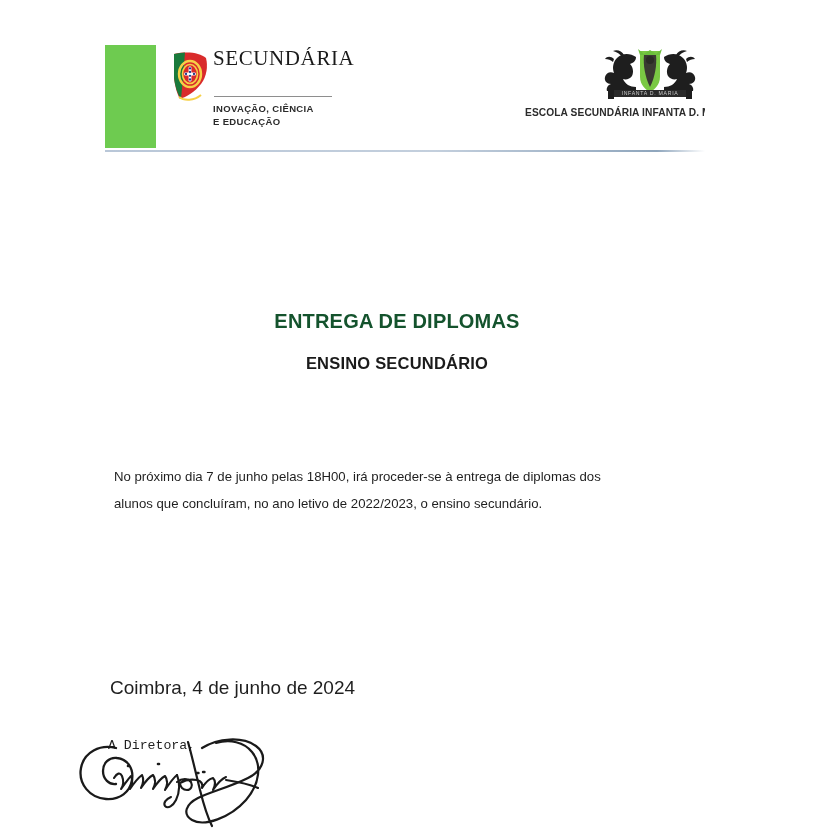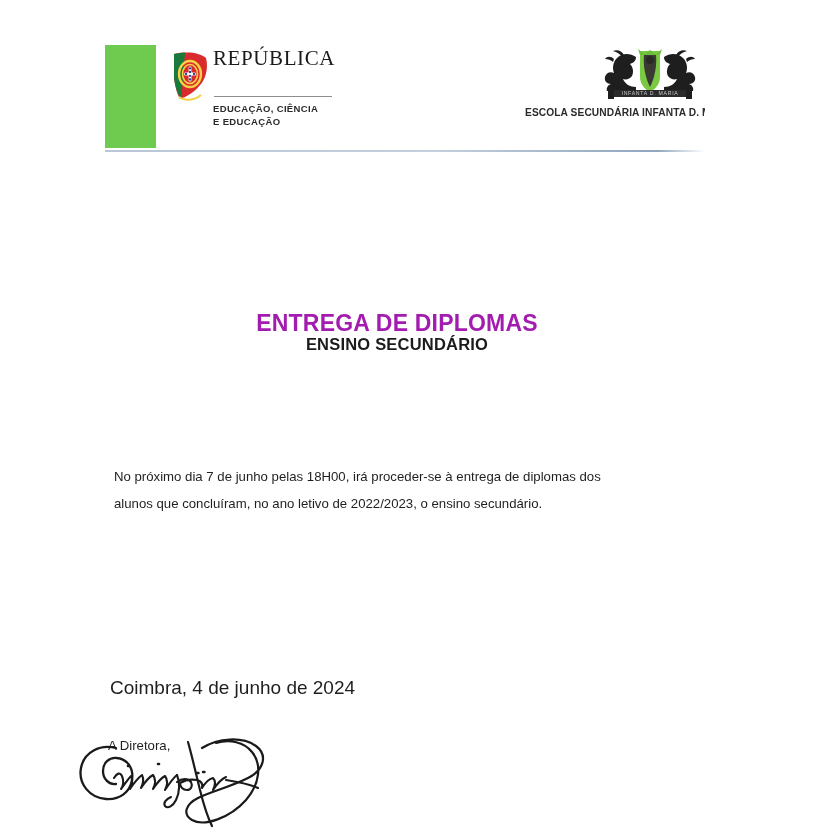--- a/index.html
+++ b/index.html
@@ -125,29 +125,29 @@
     background: linear-gradient(to right, #b9c7d8 0%, #c3cfdd 55%, #8fa6bd 92%, #ffffff 100%);
   }
 
   
   #title-main {
     position: absolute;
     left: 0;
     top: 310px;
     width: 794px;
     text-align: center;
-    font-size: 23px;
+    font-size: 20px;
     font-weight: bold;
     letter-spacing: 0.2px;
-    color: #a21caf;
+    color: #14532d;
   }
   #title-sub {
     position: absolute;
     left: 0;
-    top: 335px;
+    top: 354px;
     width: 794px;
     text-align: center;
     font-size: 16.5px;
     font-weight: bold;
     letter-spacing: 0.2px;
     color: #1b1b1b;
   }
 
   
   #body-text {
@@ -183,20 +183,21 @@
     width: 260px;
     height: 104px;
   }
   #signoff-label {
     position: absolute;
     left: 38px;
     top: 12px;
     font-size: 13.2px;
     color: #1f1f1f;
     z-index: 2;
+    font-family: Liberation Mono, monospace;
   }
   #signature-mark {
     position: absolute;
     left: 0px;
     top: 0px;
     width: 260px;
     height: 104px;
     z-index: 3;
   }
 </style>
@@ -227,27 +228,27 @@
             <circle cx="22" cy="22" r="1.15"></circle>
             <circle cx="22" cy="25.8" r="1.15"></circle>
             <circle cx="22" cy="29.5" r="1.15"></circle>
             <circle cx="18" cy="24" r="1.15"></circle>
             <circle cx="26" cy="24" r="1.15"></circle>
           </g>
           <path d="M11 47 C16 51 26 51 33 45" fill="none" stroke="#f6d046" stroke-width="2"></path>
         </svg>
 
         <div id="rp-title">
-          <span class="l1">REPÚBLICA</span>
+          <span class="l1">SECUNDÁRIA</span>
         </div>
 
         <div id="rp-rule"></div>
 
         <div id="rp-sub">
-          <span>EDUCAÇÃO, CIÊNCIA</span>
+          <span>INOVAÇÃO, CIÊNCIA</span>
           <span>E EDUCAÇÃO</span>
         </div>
       </div>
 
       <div id="school-block">
 
         <svg id="school-crest" viewBox="0 0 100 58">
 
           <path d="M40 8 L60 8 L60 34 C60 42 54 47 50 49 C46 47 40 42 40 34 Z" fill="#7ac943"></path>
           <path d="M44 12 C47 10 53 10 56 12 C57 22 55 34 50 44 C45 34 43 22 44 12 Z" fill="#3a3a32"></path>

